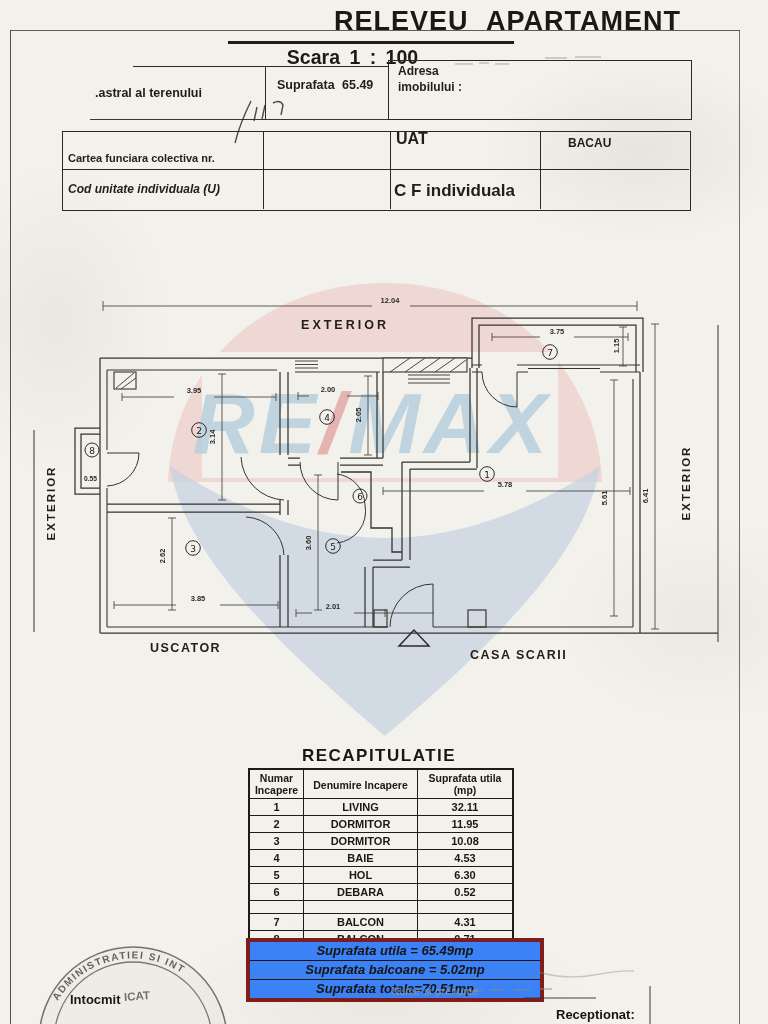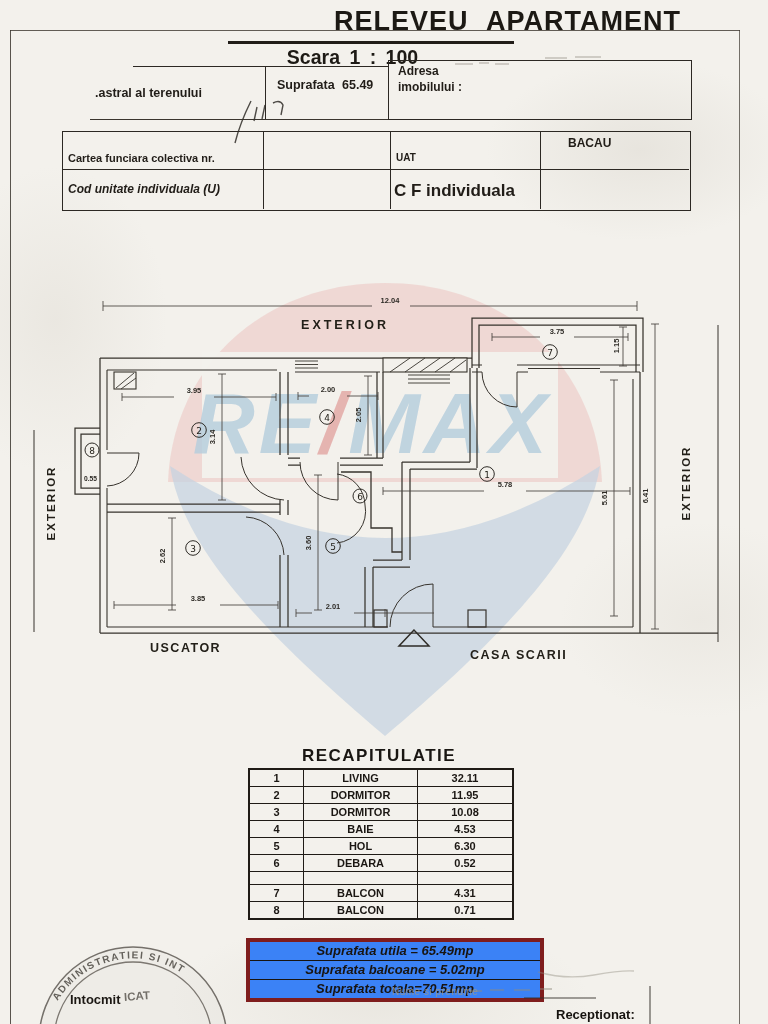--- a/index.html
+++ b/index.html
@@ -219,28 +219,39 @@
     <path d="M105,6 h22 m8,-1 h26"></path>
   </g>
 </svg>
 
 <div class="abs t2-box"></div>
 <div class="abs t2-hline"></div>
 <div class="abs t2-v1"></div>
 <div class="abs t2-v2"></div>
 <div class="abs t2-v3"></div>
 <div class="abs cell-lbl" style="left:68px;top:152px;font-size:11px;">Cartea funciara colectiva nr.</div>
-<div class="abs cell-lbl" style="left:396px;top:152px;font-size:10px;">UAT</div>
+<div class="abs cell-lbl" style="left:396px;top:130px;font-size:16px;">UAT</div>
 <div class="abs cell-lbl" style="left:568px;top:136px;font-size:12px;">BACAU</div>
 <div class="abs cell-lbl" style="left:68px;top:182px;font-size:12px;font-style:italic;">Cod unitate individuala (U)</div>
 <div class="abs cell-lbl" style="left:394px;top:181px;font-size:17px;">C F individuala</div>
 
 <div class="abs recap-title">RECAPITULATIE</div>
 
 <div class="abs recap">
+  <div class="r3">
+    <div class="rc rbot hdr-c">
+      <div>Numar</div>
+        <div>Incapere</div>
+    </div>
+    <div class="rc rbot hdr-c" style="line-height:26px;">Denumire Incapere</div>
+    <div class="rc rbot hdr-c">
+      <div>Suprafata utila</div>
+        <div>(mp)</div>
+    </div>
+  </div>
   <div class="r3 drow">
     <div class="rc rbot">1</div>
       <div class="rc rbot">LIVING</div>
       <div class="rc rbot">32.11</div>
   </div>
   <div class="r3 drow">
     <div class="rc rbot">2</div>
       <div class="rc rbot">DORMITOR</div>
       <div class="rc rbot">11.95</div>
   </div>

